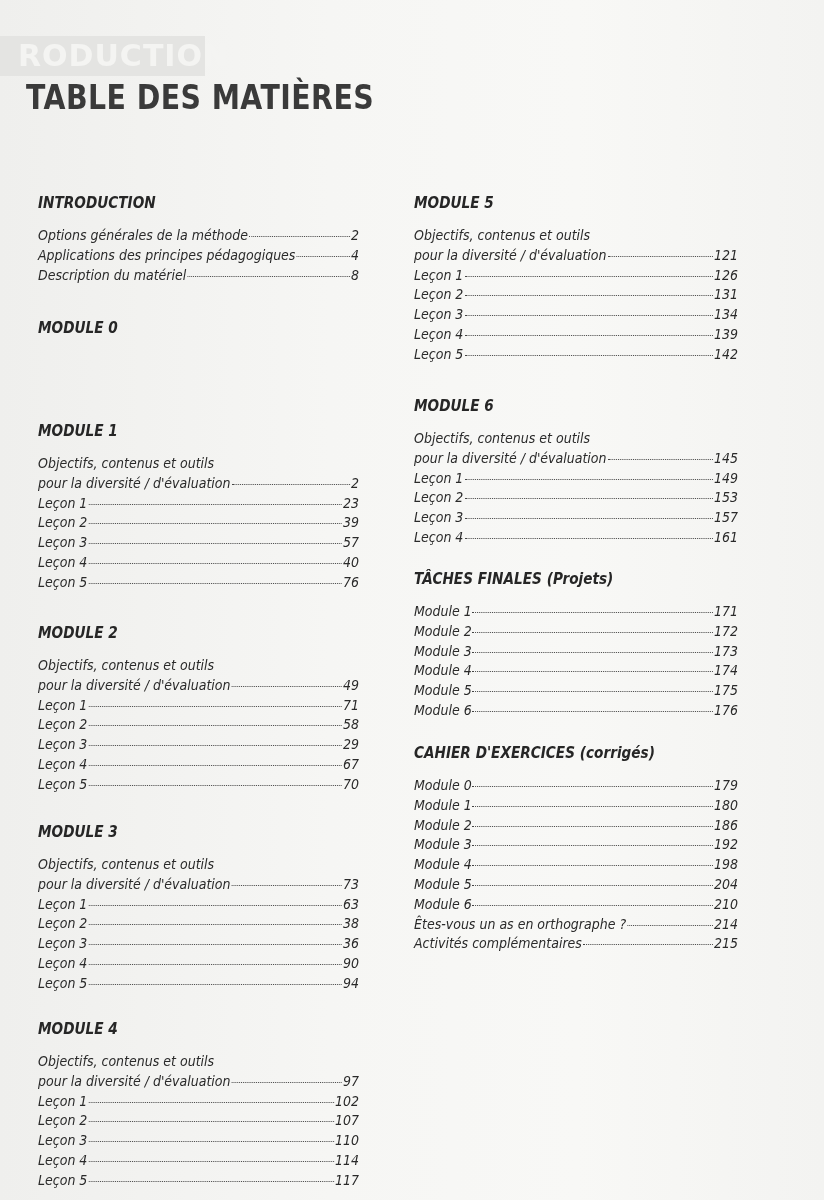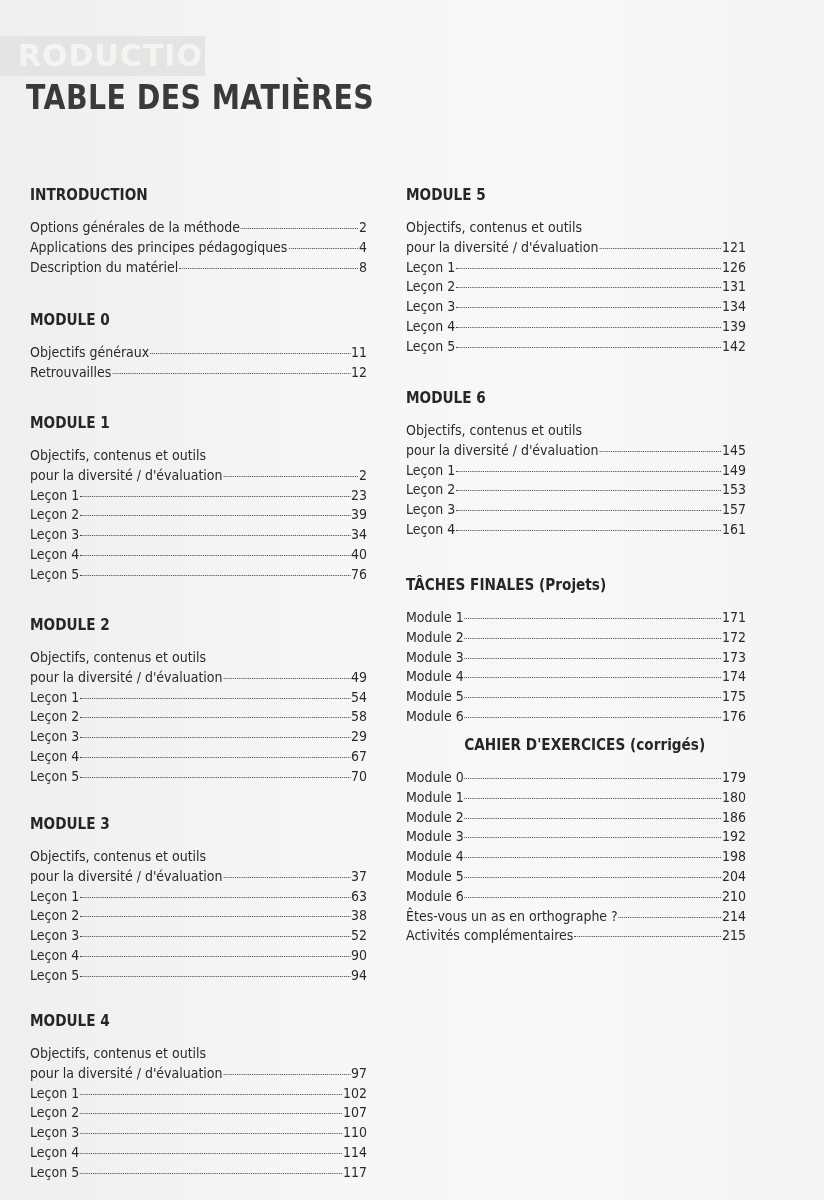--- a/index.html
+++ b/index.html
@@ -22,21 +22,21 @@
   .page-title {
     position:absolute; left:26px; top:78px;
     font-family:"DejaVu Sans", sans-serif; font-weight:bold;
     font-size:33px; letter-spacing:0.5px; color:#3a3a3a;
     transform:scaleX(0.86); transform-origin:left top;
     margin:0;
   }
   .col { position:absolute; }
   .col-left { left:26px; top:180px; width:345px; }
   .col-right { left:402px; top:180px; width:348px; }
-  .section { margin:4px; }
+  .section { margin:12px;font-style:italic; }
   .section-title {
     font-family:"DejaVu Sans", sans-serif; font-weight:bold;
     font-size:15.5px; color:#262626;
     transform:scaleX(0.88); transform-origin:left top;
     white-space:nowrap; height:22px; line-height:22px;
   }
   .entries { margin-top:12px; }
   .entry {
     display:flex; align-items:baseline;
     font-size:13.4px; line-height:19.8px; height:19.8px;
@@ -76,32 +76,20 @@
         </div>
         <div class="entry">
           <span class="lbl">Description du matériel</span>
           <span class="dots"></span>
           <span class="pg">8</span>
         </div>
       </div>
     </div>
     <div class="section" style="position: absolute; left: 0px; right: 0px; top: 125px;">
       <div class="section-title">MODULE 0</div>
-      <div class="entries">
-        <div class="entry">
-          <span class="lbl">Objectifs généraux</span>
-          <span class="dots"></span>
-          <span class="pg">11</span>
-        </div>
-        <div class="entry">
-          <span class="lbl">Retrouvailles</span>
-          <span class="dots"></span>
-          <span class="pg">12</span>
-        </div>
-      </div>
     </div>
     <div class="section" style="position: absolute; left: 0px; right: 0px; top: 228px;">
       <div class="section-title">MODULE 1</div>
       <div class="entries">
         <div class="entry plain">
           <span class="lbl">Objectifs, contenus et outils</span>
           <span class="pg"></span>
         </div>
         <div class="entry">
           <span class="lbl">pour la diversité / d'évaluation</span>
@@ -114,21 +102,21 @@
           <span class="pg">23</span>
         </div>
         <div class="entry">
           <span class="lbl">Leçon 2</span>
           <span class="dots"></span>
           <span class="pg">39</span>
         </div>
         <div class="entry">
           <span class="lbl">Leçon 3</span>
           <span class="dots"></span>
-          <span class="pg">34</span>
+          <span class="pg">57</span>
         </div>
         <div class="entry">
           <span class="lbl">Leçon 4</span>
           <span class="dots"></span>
           <span class="pg">40</span>
         </div>
         <div class="entry">
           <span class="lbl">Leçon 5</span>
           <span class="dots"></span>
           <span class="pg">76</span>
@@ -143,21 +131,21 @@
           <span class="pg"></span>
         </div>
         <div class="entry">
           <span class="lbl">pour la diversité / d'évaluation</span>
           <span class="dots"></span>
           <span class="pg">49</span>
         </div>
         <div class="entry">
           <span class="lbl">Leçon 1</span>
           <span class="dots"></span>
-          <span class="pg">54</span>
+          <span class="pg">71</span>
         </div>
         <div class="entry">
           <span class="lbl">Leçon 2</span>
           <span class="dots"></span>
           <span class="pg">58</span>
         </div>
         <div class="entry">
           <span class="lbl">Leçon 3</span>
           <span class="dots"></span>
           <span class="pg">29</span>
@@ -177,36 +165,36 @@
     <div class="section" style="position: absolute; left: 0px; right: 0px; top: 629px;">
       <div class="section-title">MODULE 3</div>
       <div class="entries">
         <div class="entry plain">
           <span class="lbl">Objectifs, contenus et outils</span>
           <span class="pg"></span>
         </div>
         <div class="entry">
           <span class="lbl">pour la diversité / d'évaluation</span>
           <span class="dots"></span>
-          <span class="pg">37</span>
+          <span class="pg">73</span>
         </div>
         <div class="entry">
           <span class="lbl">Leçon 1</span>
           <span class="dots"></span>
           <span class="pg">63</span>
         </div>
         <div class="entry">
           <span class="lbl">Leçon 2</span>
           <span class="dots"></span>
           <span class="pg">38</span>
         </div>
         <div class="entry">
           <span class="lbl">Leçon 3</span>
           <span class="dots"></span>
-          <span class="pg">52</span>
+          <span class="pg">36</span>
         </div>
         <div class="entry">
           <span class="lbl">Leçon 4</span>
           <span class="dots"></span>
           <span class="pg">90</span>
         </div>
         <div class="entry">
           <span class="lbl">Leçon 5</span>
           <span class="dots"></span>
           <span class="pg">94</span>
@@ -320,21 +308,21 @@
           <span class="dots"></span>
           <span class="pg">157</span>
         </div>
         <div class="entry">
           <span class="lbl">Leçon 4</span>
           <span class="dots"></span>
           <span class="pg">161</span>
         </div>
       </div>
     </div>
-    <div class="section" style="position: absolute; left: 0px; right: 0px; top: 390px;">
+    <div class="section" style="position: absolute; left: 0px; right: 0px; top: 376px;">
       <div class="section-title">TÂCHES FINALES (Projets)</div>
       <div class="entries">
         <div class="entry">
           <span class="lbl">Module 1</span>
           <span class="dots"></span>
           <span class="pg">171</span>
         </div>
         <div class="entry">
           <span class="lbl">Module 2</span>
           <span class="dots"></span>
@@ -355,21 +343,21 @@
           <span class="dots"></span>
           <span class="pg">175</span>
         </div>
         <div class="entry">
           <span class="lbl">Module 6</span>
           <span class="dots"></span>
           <span class="pg">176</span>
         </div>
       </div>
     </div>
-    <div class="section" style="position: absolute; left: 0px; right: 0px; top: 550px; text-align: right;">
+    <div class="section" style="position: absolute; left: 0px; right: 0px; top: 550px;">
       <div class="section-title">CAHIER D'EXERCICES (corrigés)</div>
       <div class="entries">
         <div class="entry">
           <span class="lbl">Module 0</span>
           <span class="dots"></span>
           <span class="pg">179</span>
         </div>
         <div class="entry">
           <span class="lbl">Module 1</span>
           <span class="dots"></span>

